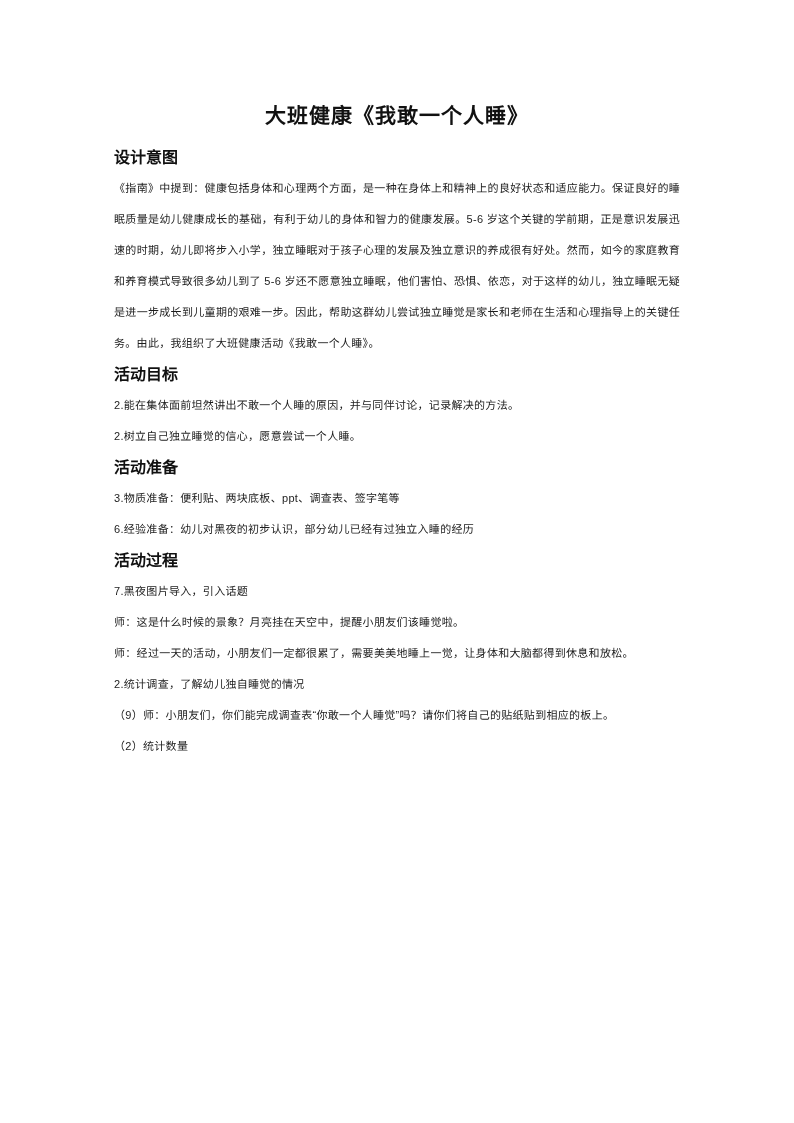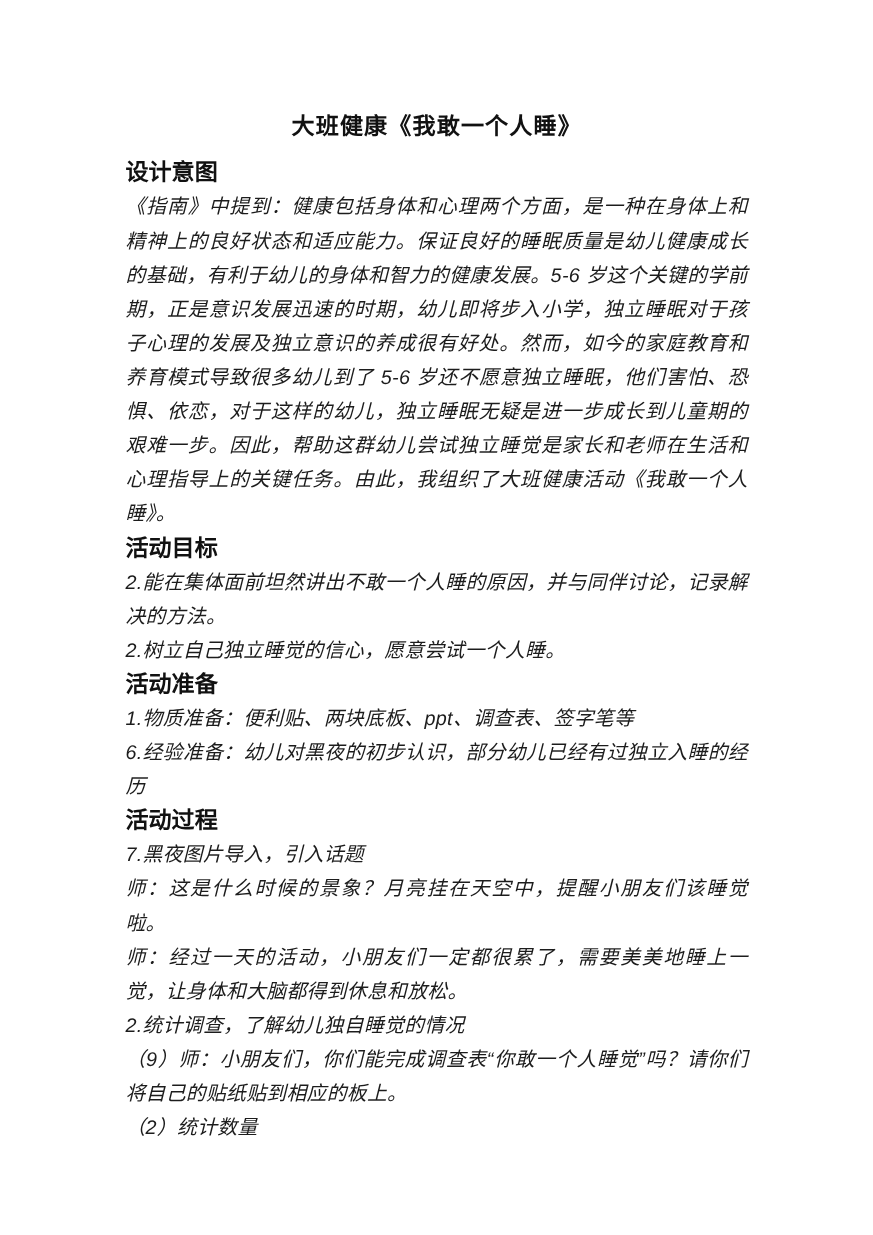--- a/index.html
+++ b/index.html
@@ -24,53 +24,52 @@
     font-size: 21px;
     font-weight: bold;
     text-align: center;
     line-height: 40px;
     letter-spacing: 1px;
     margin-bottom: 6px;
     color: #111111;
   }
 
   .section-heading {
-    font-size: 21px;
+    font-size: 16px;
     font-weight: bold;
     line-height: 31px;
     color: #111111;
   }
 
   .para {
-    font-size: 18px;
+    font-size: 11px;
     font-weight: normal;
     line-height: 31px;
     text-align: justify;
     letter-spacing: 0.3px;
     color: #1c1c1c;
     word-break: break-all;
-    font-style: italic;
   }
 </style>
 </head>
 <body>
 
 <div class="page">
 
   <h1 class="doc-title">大班健康《我敢一个人睡》</h1>
 
   <h2 class="section-heading">设计意图</h2>
   <p class="para">《指南》中提到：健康包括身体和心理两个方面，是一种在身体上和精神上的良好状态和适应能力。保证良好的睡眠质量是幼儿健康成长的基础，有利于幼儿的身体和智力的健康发展。5-6 岁这个关键的学前期，正是意识发展迅速的时期，幼儿即将步入小学，独立睡眠对于孩子心理的发展及独立意识的养成很有好处。然而，如今的家庭教育和养育模式导致很多幼儿到了 5-6 岁还不愿意独立睡眠，他们害怕、恐惧、依恋，对于这样的幼儿，独立睡眠无疑是进一步成长到儿童期的艰难一步。因此，帮助这群幼儿尝试独立睡觉是家长和老师在生活和心理指导上的关键任务。由此，我组织了大班健康活动《我敢一个人睡》。</p>
 
   <h2 class="section-heading">活动目标</h2>
   <p class="para">2.能在集体面前坦然讲出不敢一个人睡的原因，并与同伴讨论，记录解决的方法。</p>
   <p class="para">2.树立自己独立睡觉的信心，愿意尝试一个人睡。</p>
 
   <h2 class="section-heading">活动准备</h2>
-  <p class="para">1.物质准备：便利贴、两块底板、ppt、调查表、签字笔等</p>
+  <p class="para">3.物质准备：便利贴、两块底板、ppt、调查表、签字笔等</p>
   <p class="para">6.经验准备：幼儿对黑夜的初步认识，部分幼儿已经有过独立入睡的经历</p>
 
   <h2 class="section-heading">活动过程</h2>
   <p class="para">7.黑夜图片导入，引入话题</p>
   <p class="para">师：这是什么时候的景象？月亮挂在天空中，提醒小朋友们该睡觉啦。</p>
   <p class="para">师：经过一天的活动，小朋友们一定都很累了，需要美美地睡上一觉，让身体和大脑都得到休息和放松。</p>
   <p class="para">2.统计调查，了解幼儿独自睡觉的情况</p>
   <p class="para">（9）师：小朋友们，你们能完成调查表“你敢一个人睡觉”吗？请你们将自己的贴纸贴到相应的板上。</p>
   <p class="para">（2）统计数量</p>
 

